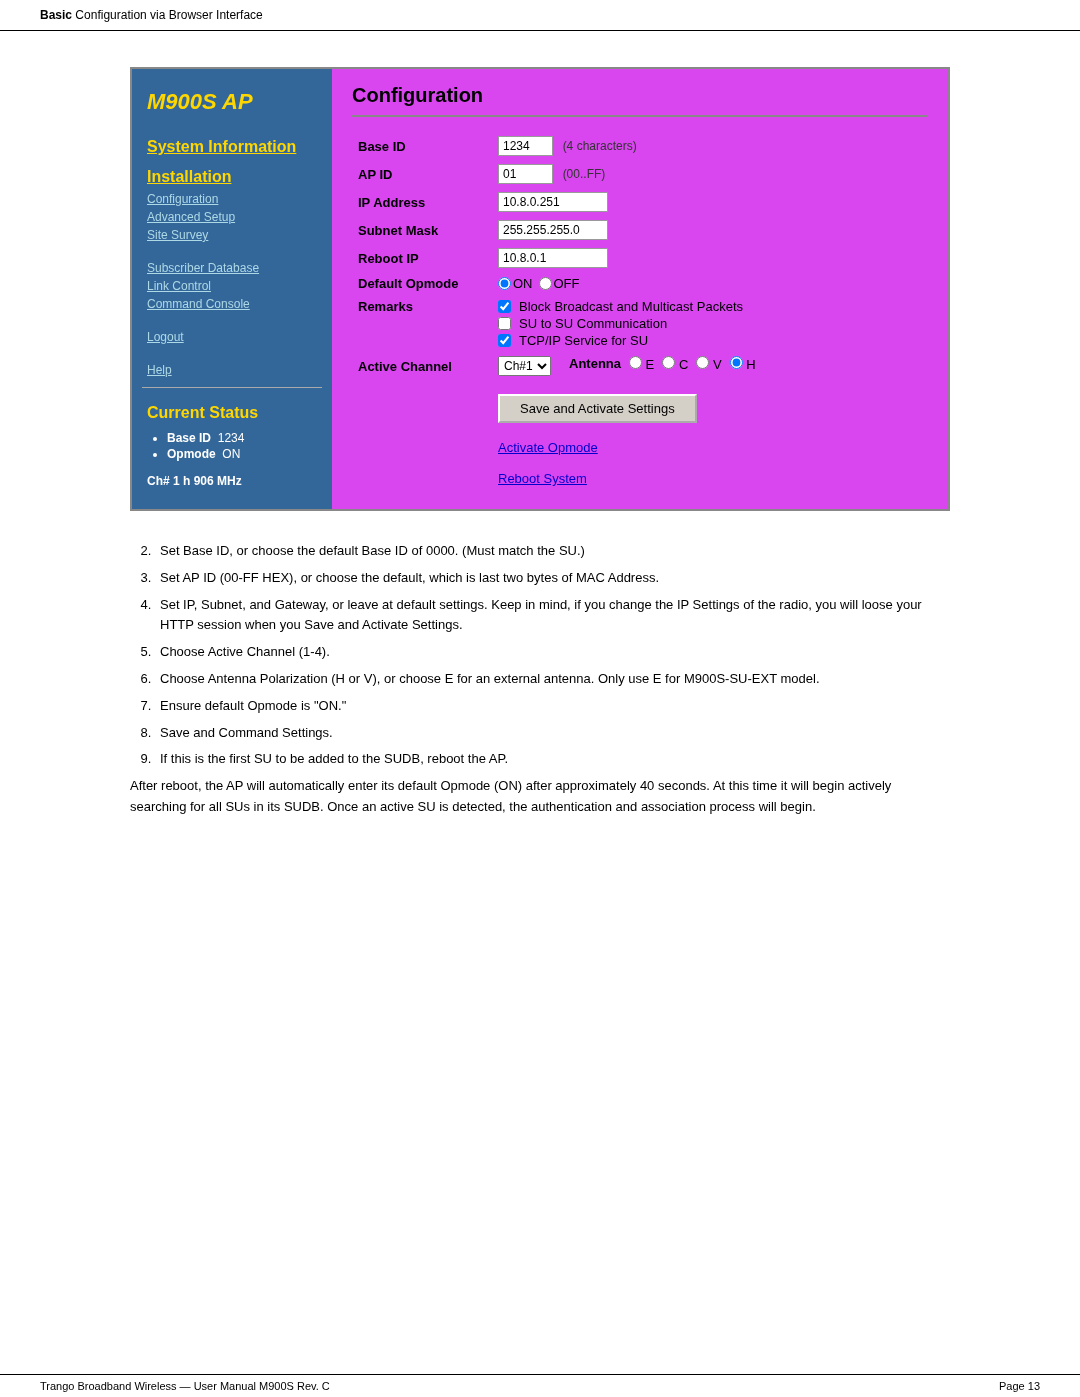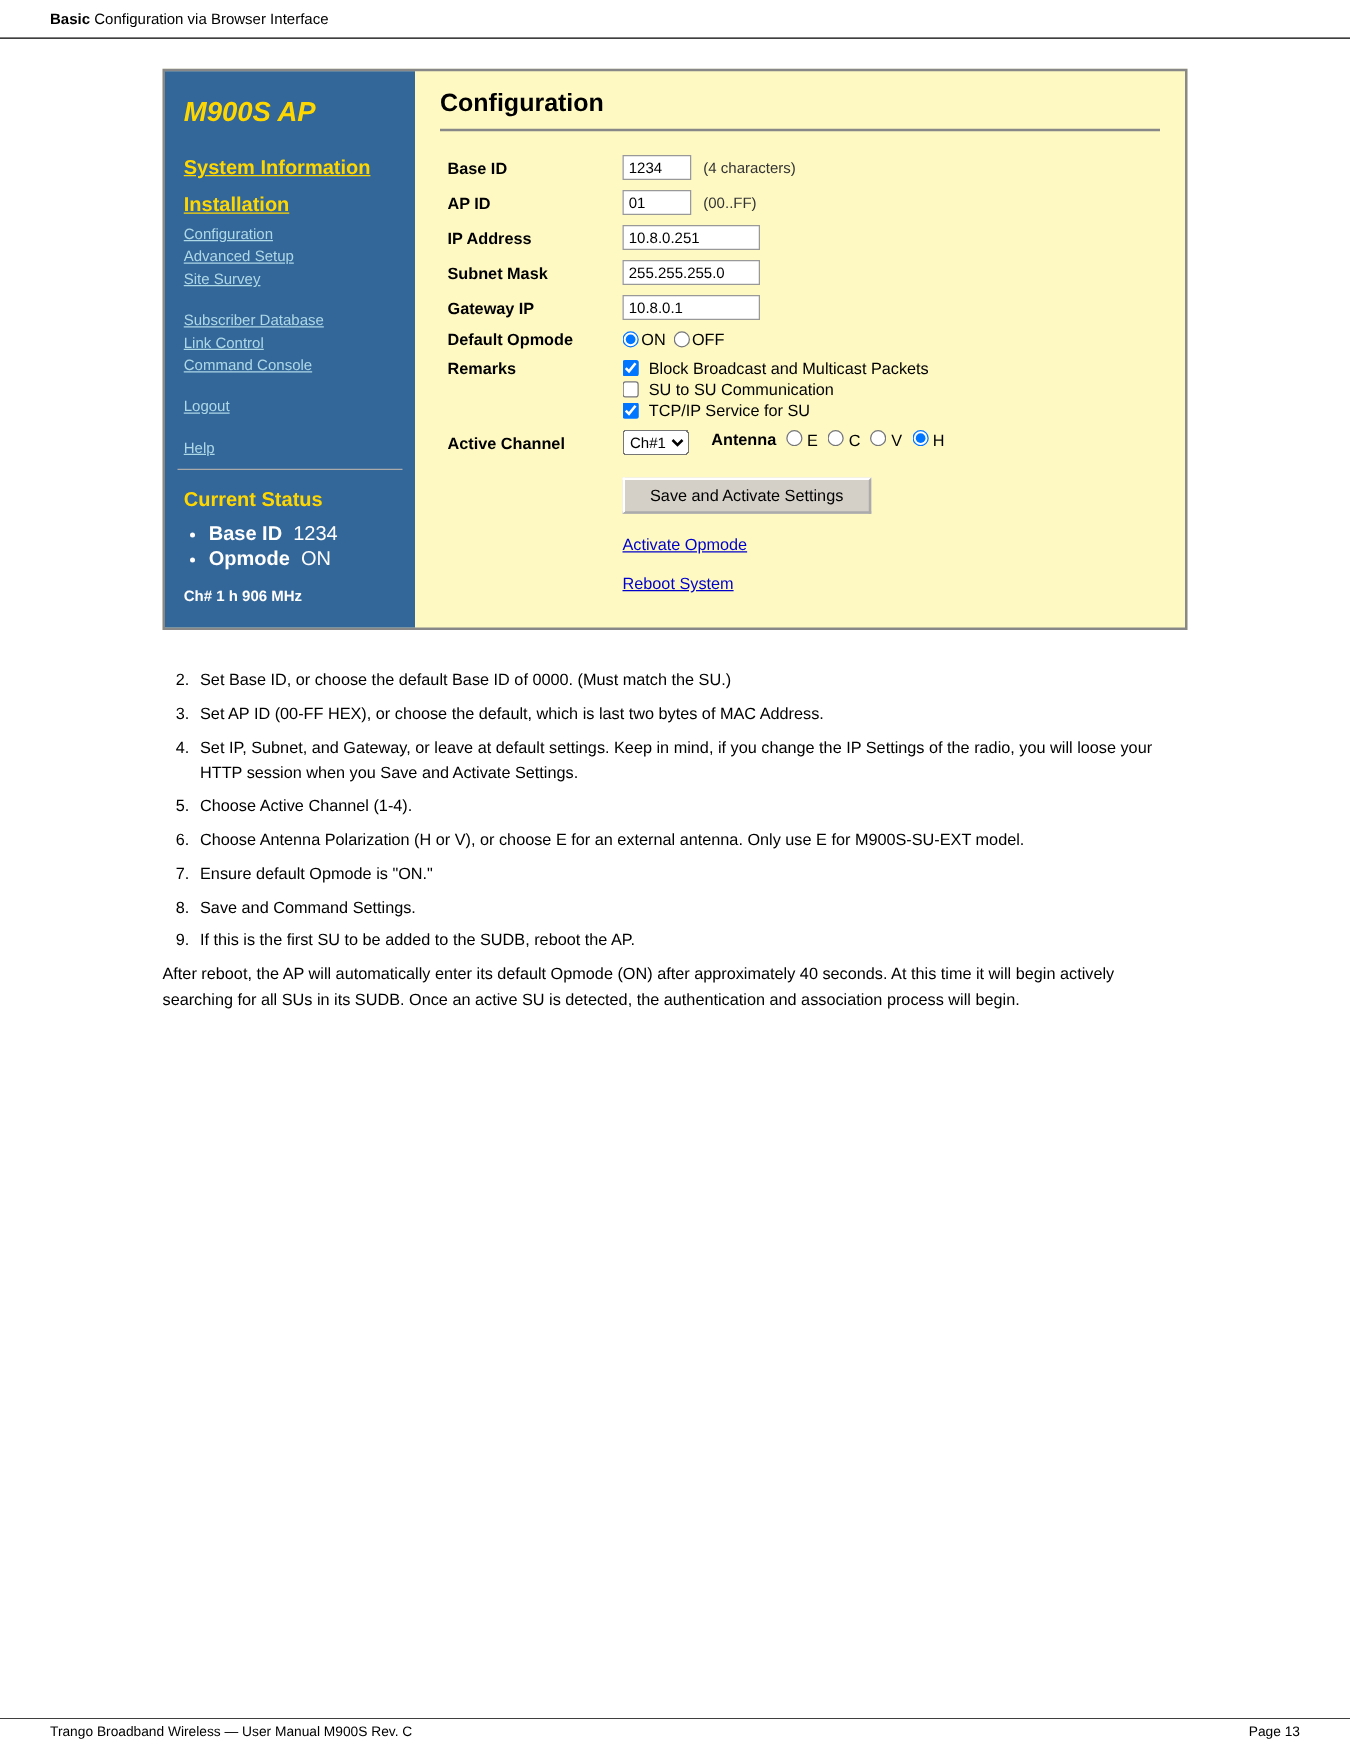--- a/index.html
+++ b/index.html
@@ -21,22 +21,22 @@
 
     .main-container {
       padding: 20px 40px;
     }
 
     .ui-frame {
       border: 2px solid #888;
       display: flex;
       width: 100%;
       max-width: 820px;
-      margin: 4px auto 30px auto;
-      background: #fef9c3;
+      margin: 16px auto 30px auto;
+      background: #d946ef;
     }
 
     
     .sidebar {
       background: #336699;
       width: 200px;
       min-width: 200px;
       padding: 10px 0;
       color: #fff;
     }
@@ -76,21 +76,21 @@
     .sidebar-section-title2 {
       color: #FFD700;
       font-size: 16px;
       font-weight: bold;
       padding: 8px 15px 4px 15px;
     }
 
     .current-status-content {
       padding: 4px 15px;
       color: #fff;
-      font-size: 16px;
+      font-size: 12px;
     }
 
     .current-status-content ul {
       list-style: disc;
       padding-left: 20px;
     }
 
     .current-status-content li {
       padding: 1px 0;
     }
@@ -346,21 +346,21 @@
           </tr>
 
           <tr>
             <td class="field-label">Subnet Mask</td>
             <td class="field-input">
               <input type="text" class="medium" value="255.255.255.0" style="">
             </td>
           </tr>
 
           <tr>
-            <td class="field-label">Gateway IP</td>
+            <td class="field-label">Reboot IP</td>
             <td class="field-input">
               <input type="text" class="medium" value="10.8.0.1" style="">
             </td>
           </tr>
 
           <tr>
             <td class="field-label">Default Opmode</td>
             <td>
               <div class="radio-group">
                 <label>

